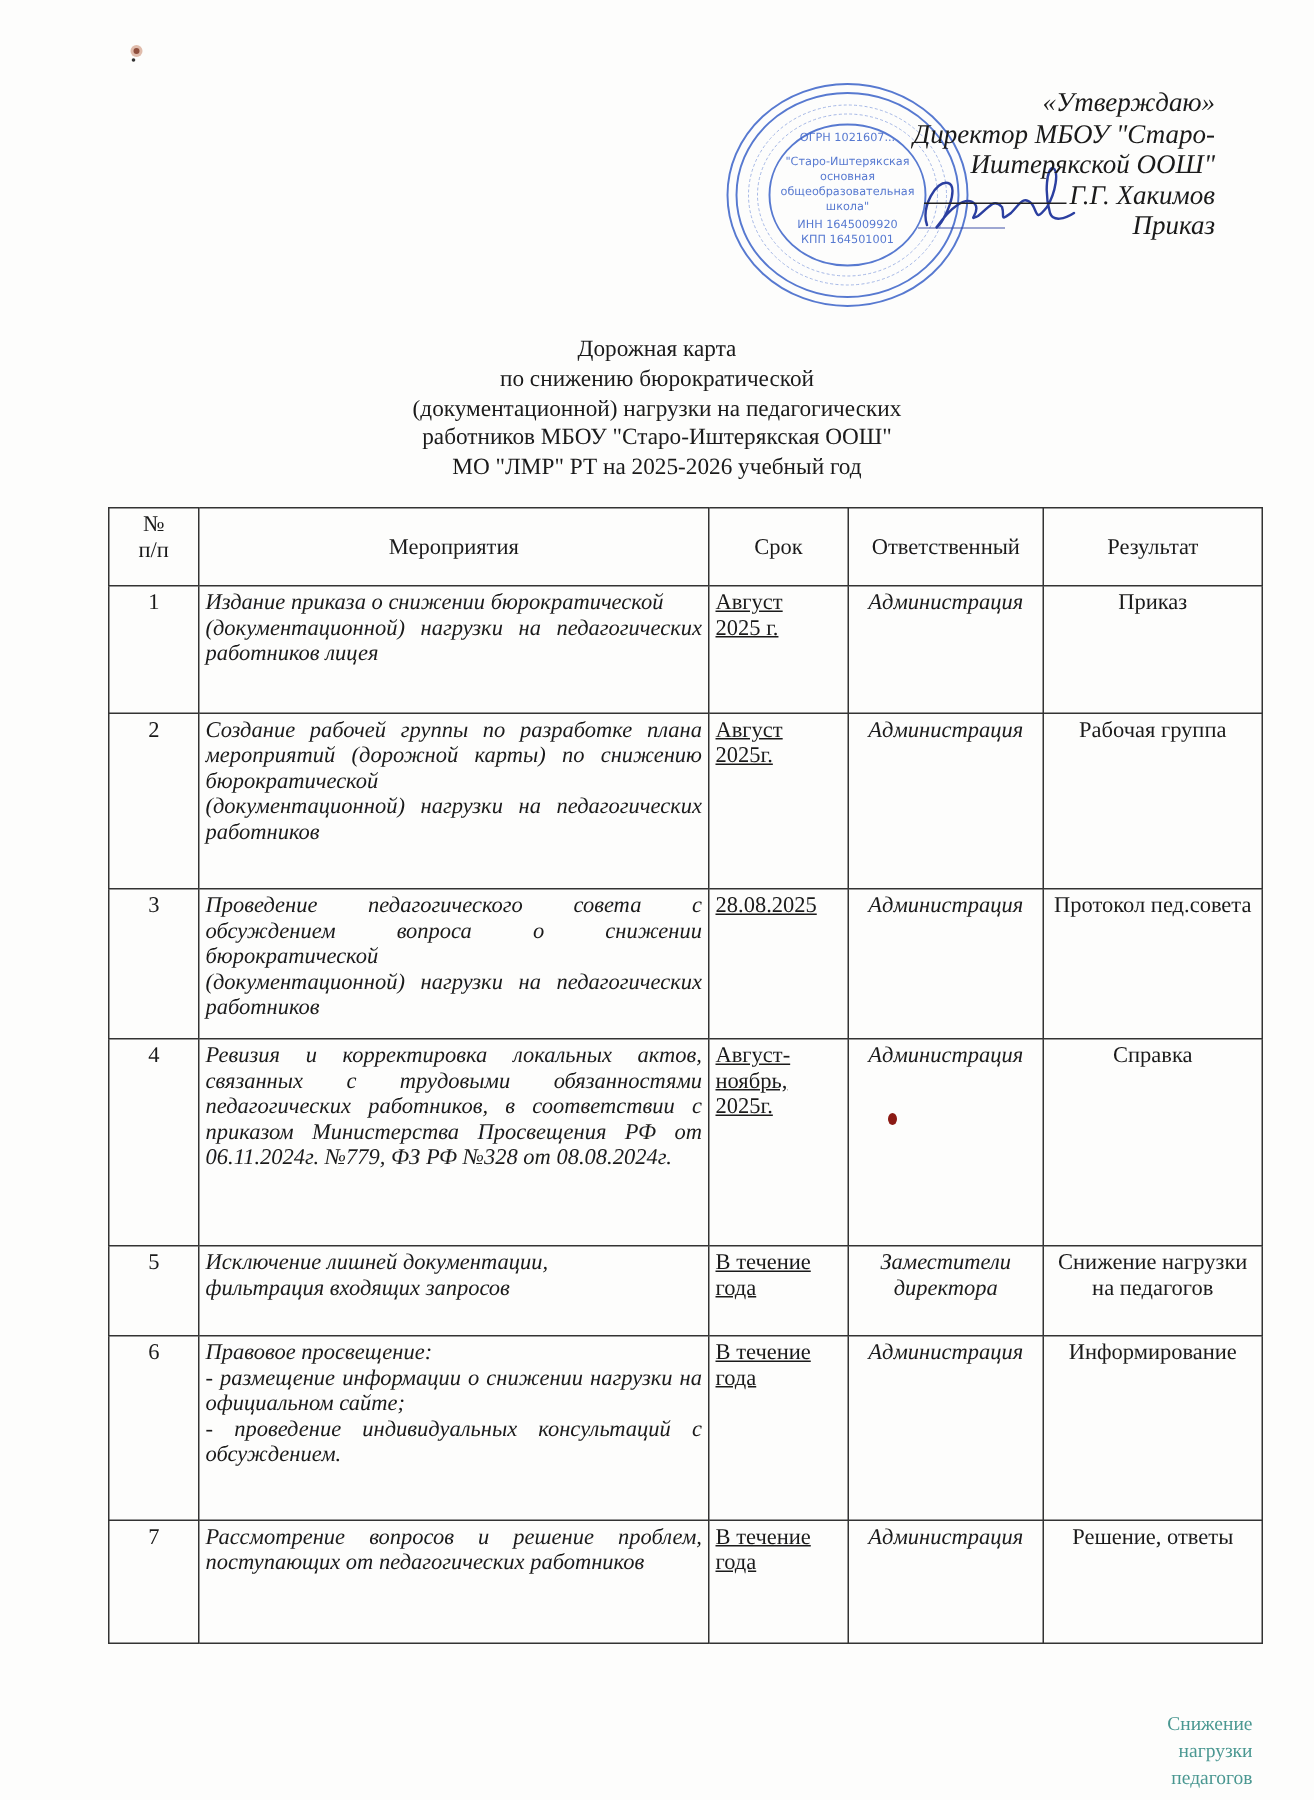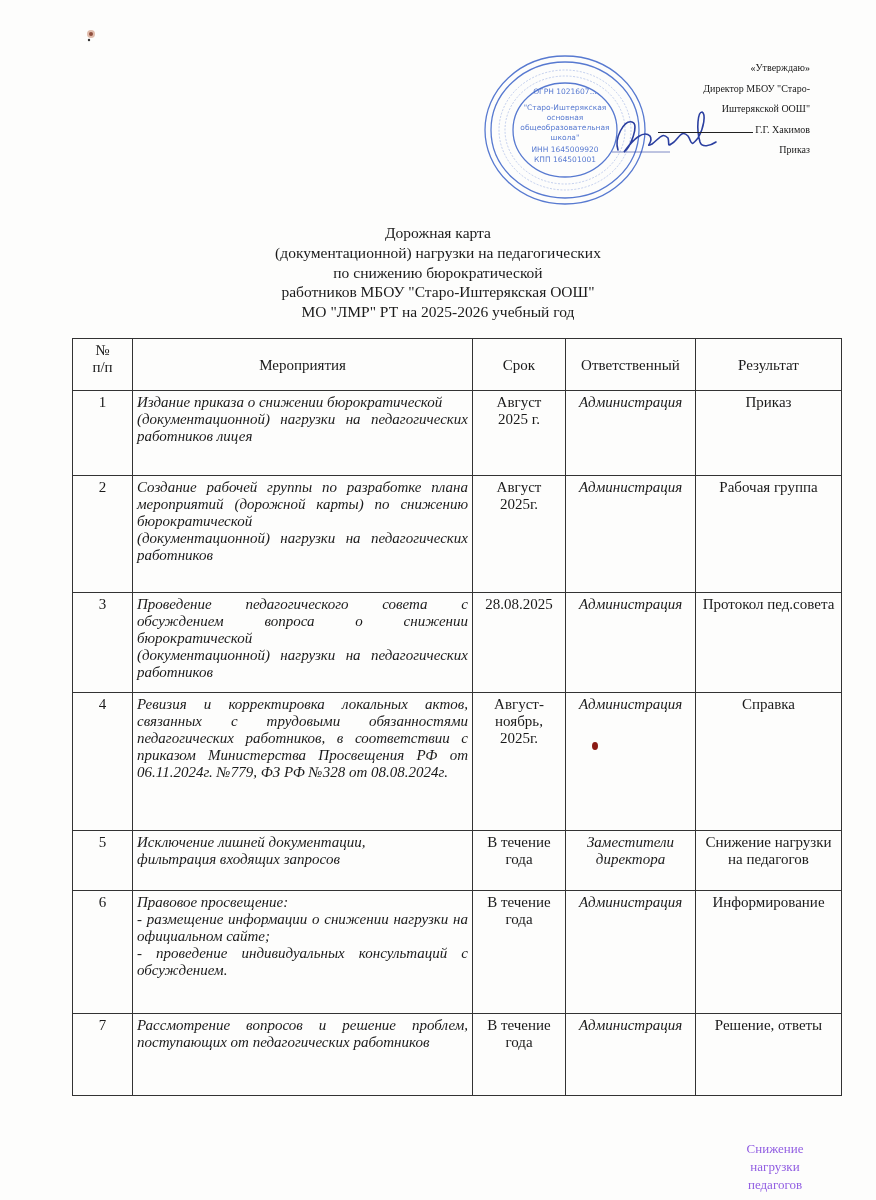--- a/index.html
+++ b/index.html
@@ -4,21 +4,21 @@
 <style>
   html, body { margin: 0; padding: 0; }
   body {
     width: 876px; height: 1200px; position: relative; overflow: hidden;
     background: #fdfdfc;
     font-family: "Liberation Serif", "DejaVu Serif", serif;
     color: #1a1a1a;
   }
   .approval {
     position: absolute; right: 66px; top: 58px; width: 260px;
-    text-align: right; font-size: 10px; line-height: 20.5px;
+    text-align: right; font-size: 18px; line-height: 20.5px; font-style: italic;
   }
   .approval div { white-space: nowrap; }
   .approval .sig-line {
     display: inline-block; width: 95px; border-bottom: 1px solid #222; margin-right: 2px;
     vertical-align: baseline; height: 10px;
   }
   .stamp {
     position: absolute; left: 480px; top: 48px; width: 180px; height: 160px;
   }
   .signature { position: absolute; left: 610px; top: 108px; width: 110px; height: 50px; }
@@ -36,29 +36,29 @@
   }
   table.plan th, table.plan td {
     border: 1.3px solid #333; vertical-align: top; padding: 3px 4px 2px 4px;
   }
   table.plan th { font-weight: normal; text-align: center; padding-top: 18px; }
   col.c1 { width: 60px; } col.c2 { width: 340px; } col.c3 { width: 93px; }
   col.c4 { width: 130px; } col.c5 { width: 146px; }
   td.num { text-align: center; }
   td.act { text-align: justify; padding-left: 6px; padding-right: 6px; }
   td.act span { display: block; font-style: italic; }
-  td.term { text-align: center; }
+  td.term { text-align: left; text-decoration: underline; }
   td.resp { text-align: center; font-style: italic; }
   td.res { text-align: center; }
   tr.r-h { height: 52px; }
   tr.r1 { height: 85px; } tr.r2 { height: 117px; } tr.r3 { height: 100px; }
   tr.r4 { height: 138px; } tr.r5 { height: 60px; } tr.r6 { height: 123px; }
   tr.r7 { height: 82px; }
   .ghost {
-    position: absolute; color: #6d28d9; font-size: 13px; text-align: center;
+    position: absolute; color: #0f766e; font-size: 13px; text-align: right;
     line-height: 18px; opacity: 0.75;
   }
 </style>
 </head>
 <body>
 
 <svg class="blot" viewBox="0 0 14 14">
   <circle cx="7" cy="6" r="4" fill="#c9876a" opacity="0.55"></circle>
   <circle cx="7" cy="6" r="2" fill="#7a3322" opacity="0.8"></circle>
   <circle cx="5" cy="12" r="1.2" fill="#333"></circle>
@@ -96,22 +96,22 @@
 <div class="approval">
   <div>«Утверждаю»</div>
   <div>Директор МБОУ "Старо-</div>
   <div>Иштерякской ООШ"</div>
   <div><span class="sig-line"></span><span>Г.Г. Хакимов</span></div>
   <div>Приказ</div>
 </div>
 
 <div class="title">
   <div>Дорожная карта</div>
+  <div>по снижению бюрократической</div>
   <div>(документационной) нагрузки на педагогических</div>
-  <div>по снижению бюрократической</div>
   <div>работников МБОУ "Старо-Иштерякская ООШ"</div>
   <div>МО "ЛМР" РТ  на 2025-2026 учебный год</div>
 </div>
 
 <table class="plan">
   <colgroup>
       <col class="c1">
       <col class="c2">
       <col class="c3">
       <col class="c4">

